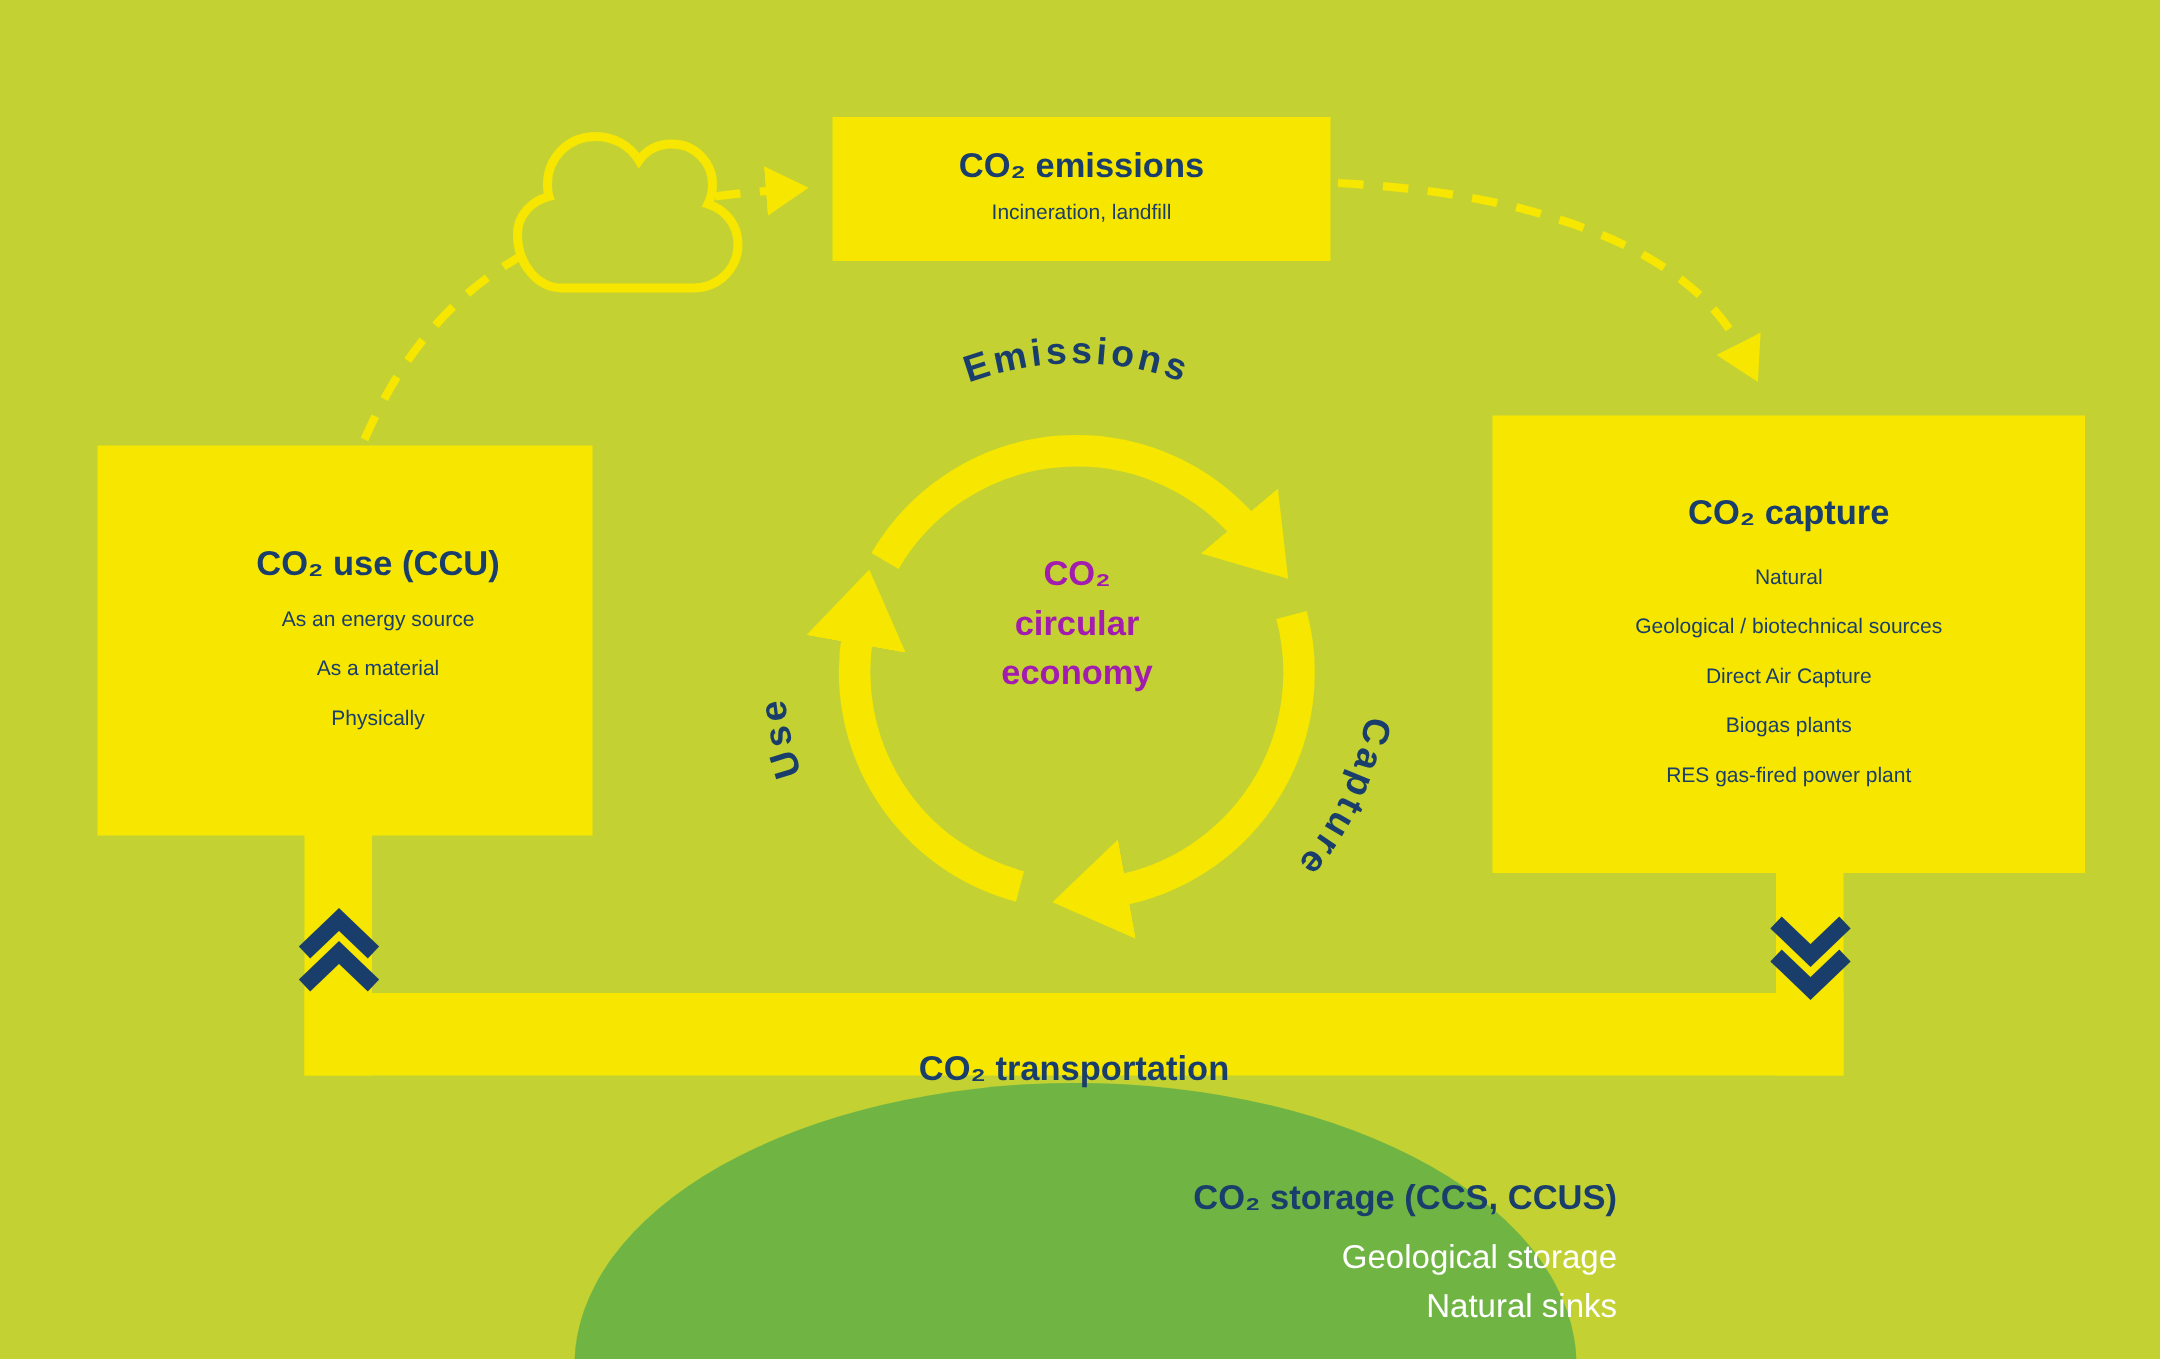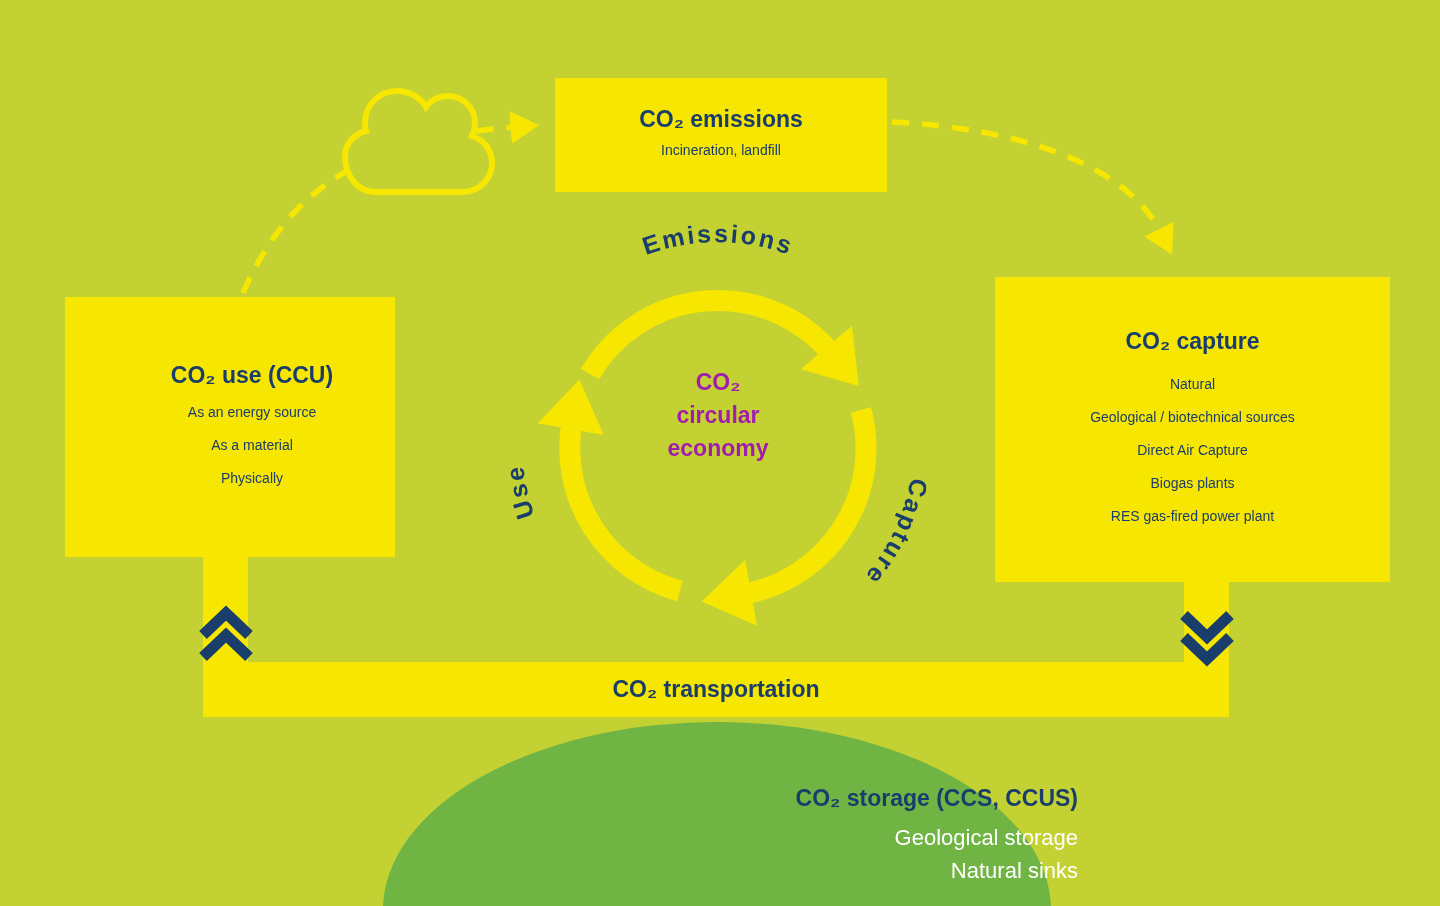--- a/index.html
+++ b/index.html
@@ -13,41 +13,41 @@
   .art { position:absolute; left:0; top:0; width:1440px; height:906px; }
 
   .box {
     position:absolute; background:#f7e600; color:#1a3e6b;
     display:flex; flex-direction:column; align-items:center; justify-content:center;
     text-align:center;
   }
   .box-title { font-weight:bold; font-size:23px; line-height:30px; }
   .box-line  { font-size:14px; line-height:33px; }
 
-  .emissions-box { left:555px; top:78px; width:332px; height:114px; }
+  .emissions-box { left:555px; top:78px; width:332px; height:96px; }
   .use-box       { left:65px;  top:297px; width:330px; height:260px;padding-left:44px; }
   .use-box .box-title { margin-bottom:6px; }
   .capture-box   { left:995px; top:277px; width:395px; height:305px; }
   .capture-box .box-title { margin-bottom:12px; }
   .capture-lines { width:340px; }
 
   .center-text {
     position:absolute; left:618px; top:366px; width:200px;
     text-align:center; color:#a21caf; font-weight:bold;
     font-size:23px; line-height:33px;
   }
 
   .cycle-label {
     font-family:"Liberation Sans","DejaVu Sans",sans-serif;
     font-weight:bold; font-size:25px; letter-spacing:2.5px;
     fill:#1a3e6b;
   }
 
   .transport-label {
-    position:absolute; left:203px; top:675px; width:1026px;
+    position:absolute; left:203px; top:698px; width:1026px;
     text-align:center; color:#1a3e6b; font-weight:bold;
     font-size:23px; line-height:28px;
   }
 
   .storage-text {
     position:absolute; left:358px; top:783px; width:720px; text-align:right;
   }
   .storage-title { color:#1a3e6b; font-weight:bold; font-size:23px; line-height:30px; margin-bottom:8px; }
   .storage-line  { color:#ffffff; font-size:22px; line-height:33px; }
 </style>

